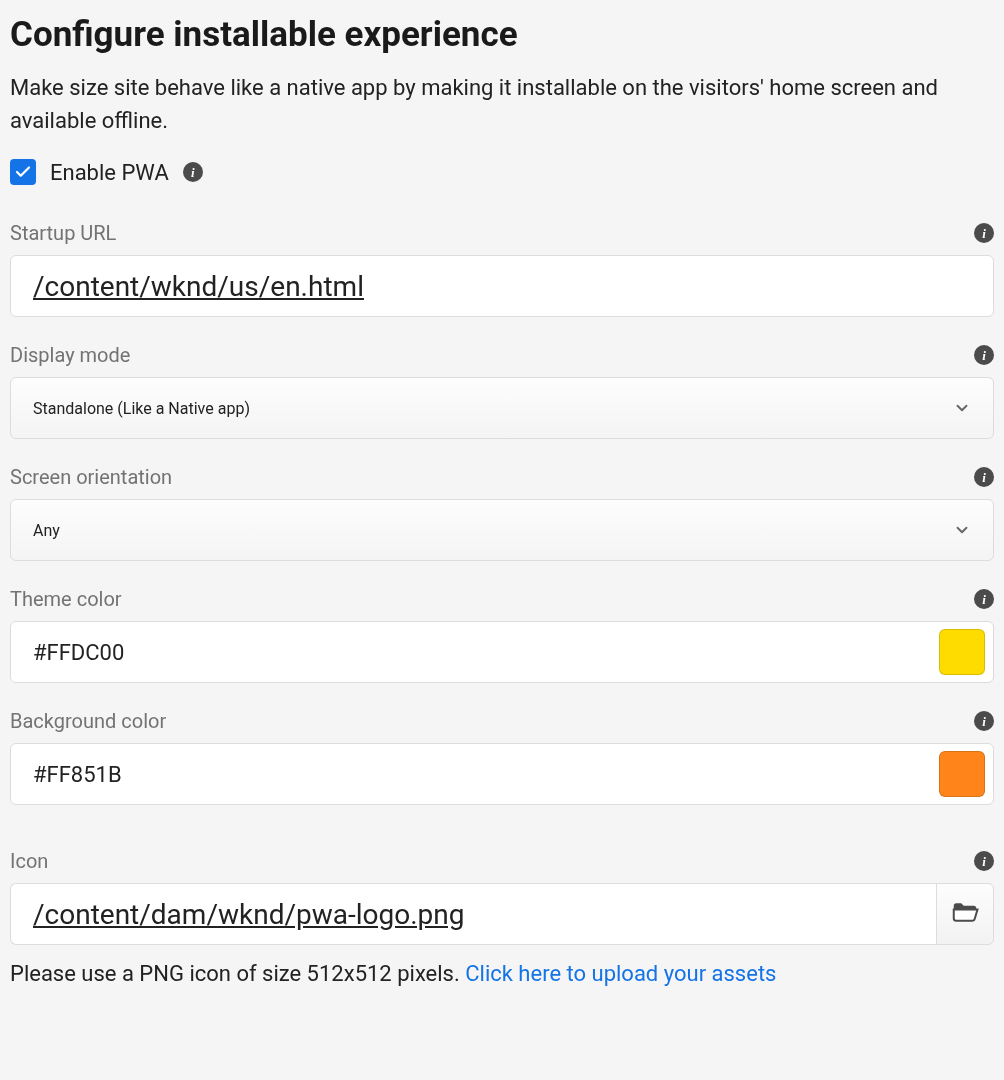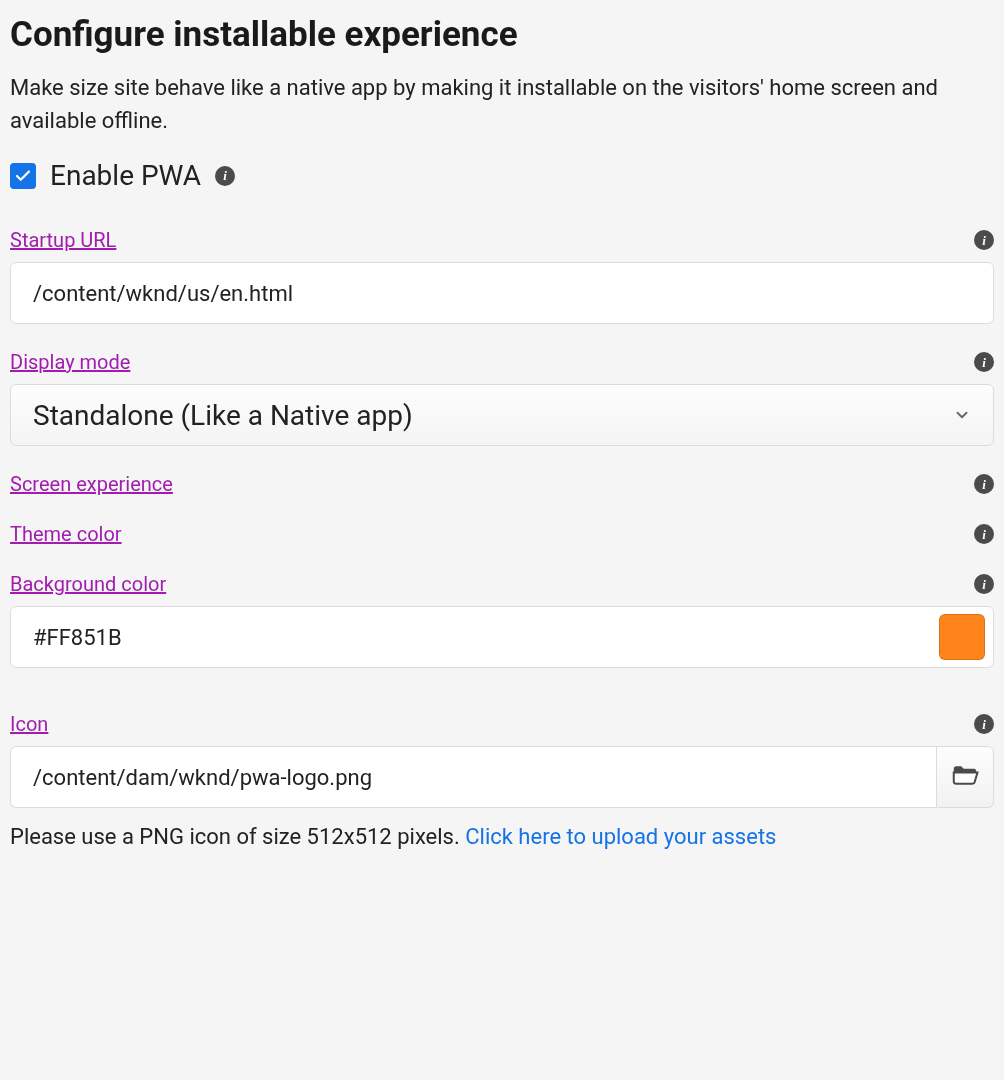--- a/index.html
+++ b/index.html
@@ -34,21 +34,21 @@
     height: 26px;
     background: #1473e6;
     border-radius: 4px;
     display: inline-flex;
     align-items: center;
     justify-content: center;
     cursor: pointer;
   }
   .checkbox svg { display: block; }
   .enable-label {
-    font-size: 28px;
+    font-size: 22px;
     color: #222;
   }
   .info-icon {
     width: 20px;
     height: 20px;
     border-radius: 50%;
     background: #4b4b4b;
     display: inline-flex;
     align-items: center;
     justify-content: center;
@@ -65,43 +65,43 @@
   }
   .field { margin-bottom: 26px; }
   .field-label-row {
     display: flex;
     align-items: center;
     justify-content: space-between;
     margin-bottom: 10px;
   }
   .field-label {
     font-size: 20px;
-    color: #a21caf;
-    text-decoration: underline;
+    color: #737373;
   }
   .input-box {
     background: #fff;
     border: 1px solid #dcdcdc;
     border-radius: 6px;
     height: 62px;
     padding: 12px 22px;
-    font-size: 22px;
+    font-size: 28px;
     color: #222;
     display: flex;
     align-items: center;
     width: 100%;
+    text-decoration: underline;
   }
   .input-box.interactive { cursor: text; }
   .select-box {
     background: linear-gradient(#fdfdfd, #f4f4f4);
     border: 1px solid #dcdcdc;
     border-radius: 6px;
     height: 62px;
     padding: 0 22px;
-    font-size: 28px;
+    font-size: 16px;
     color: #222;
     display: flex;
     align-items: center;
     justify-content: space-between;
     cursor: pointer;
   }
   .chevron {
     width: 18px;
     height: 18px;
     flex: 0 0 auto;
@@ -198,33 +198,45 @@
     <span class="chevron">
       <svg width="18" height="18" viewBox="0 0 24 24" fill="none">
           <path d="M6 9l6 6 6-6" stroke="#666" stroke-width="2.5" stroke-linecap="round" stroke-linejoin="round"></path>
         </svg>
     </span>
   </div>
 </div>
 
 <div class="field">
   <div class="field-label-row">
-    <span class="field-label">Screen experience</span>
-    <span class="info-icon">
-        <span>i</span>
-      </span>
+    <span class="field-label">Screen orientation</span>
+    <span class="info-icon">
+        <span>i</span>
+      </span>
+  </div>
+  <div class="select-box">
+    <span>Any</span>
+    <span class="chevron">
+      <svg width="18" height="18" viewBox="0 0 24 24" fill="none">
+          <path d="M6 9l6 6 6-6" stroke="#666" stroke-width="2.5" stroke-linecap="round" stroke-linejoin="round"></path>
+        </svg>
+    </span>
   </div>
 </div>
 
 <div class="field">
   <div class="field-label-row">
     <span class="field-label">Theme color</span>
     <span class="info-icon">
         <span>i</span>
       </span>
+  </div>
+  <div class="color-row">
+    <span class="color-text">#FFDC00</span>
+    <span class="swatch" style="background:#FFDC00"></span>
   </div>
 </div>
 
 <div class="field spacer-lg">
   <div class="field-label-row">
     <span class="field-label">Background color</span>
     <span class="info-icon">
         <span>i</span>
       </span>
   </div>

